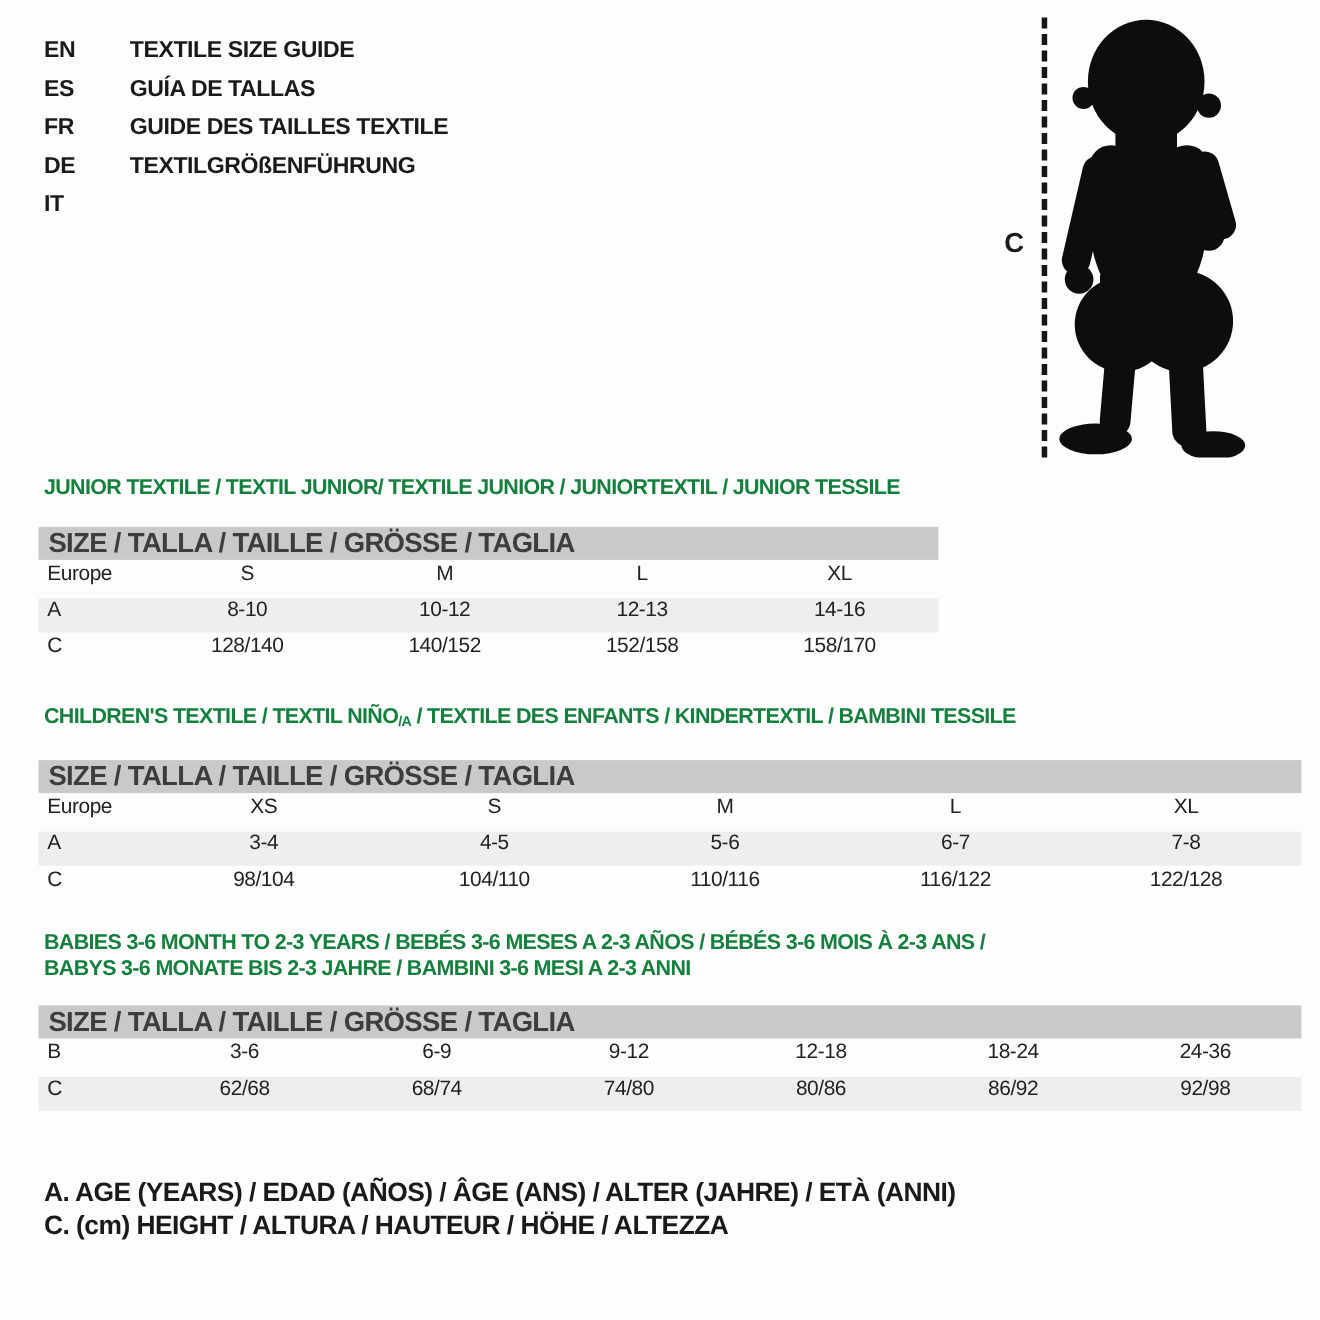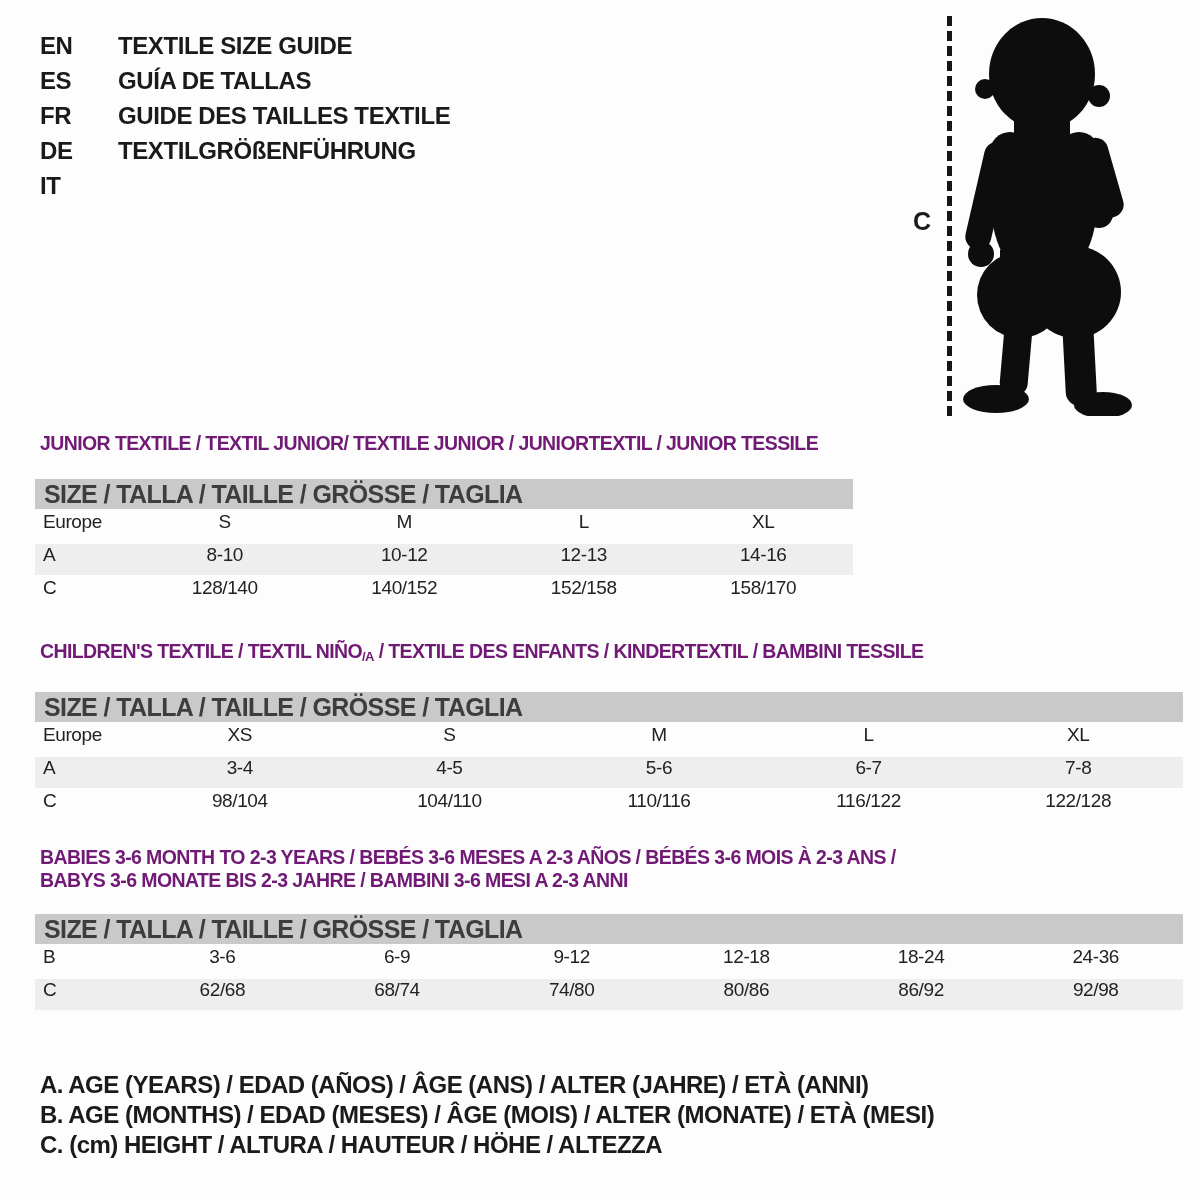--- a/index.html
+++ b/index.html
@@ -8,34 +8,34 @@
     background:#fdfdfd;
     font-family:"Liberation Sans", sans-serif;
     color:#1a1a1a;
     -webkit-font-smoothing:antialiased;
   }
   .page { position:relative; width:1200px; height:1200px; overflow:hidden; }
 
   
   .languages { position:absolute; left:40px; top:28px; }
   .lang-row { display:flex; height:35px; align-items:center;
-              font-size:24px; font-weight:bold; letter-spacing:-0.4px; }
+              font-size:21px; font-weight:bold; letter-spacing:-0.4px; }
   .lang-code { width:78px; }
 
   
   .measure-line { position:absolute; left:947px; top:16px; height:400px;
                   width:0; border-left:5px dashed #161616; }
   .figure-label { position:absolute; left:913px; top:207px;
                   font-size:25px; font-weight:bold; }
   .baby { position:absolute; left:958px; top:12px; }
 
   
   .section { position:absolute; left:35px; }
   .section-title { font-size:19.5px; font-weight:bold; letter-spacing:-0.6px;
-                   color:#701a75; line-height:23px; padding-left:5px; }
+                   color:#15803d; line-height:23px; padding-left:5px; }
   .size-bar { height:30px; background:#c9c9c9; display:flex; align-items:center;
               padding-left:9px; font-size:25px; font-weight:bold;
               color:#3d3d3d; letter-spacing:-0.6px; }
   .gap-after-title { margin-top:24px; }
   .trow { display:flex; height:31px; 
           font-size:19px; font-weight:normal; letter-spacing:-0.4px;
           margin-top:2px; color:#222; }
   .trow.shaded { background:#eeeeee; }
   .cell-label { width:100px; padding-left:8px; }
   .cell { flex:1; text-align:center; }
@@ -176,17 +176,16 @@
       <div class="cell">68/74</div>
       <div class="cell">74/80</div>
       <div class="cell">80/86</div>
       <div class="cell">86/92</div>
       <div class="cell">92/98</div>
     </div>
   </section>
 
   <section class="legend">
     <div class="legend-row">A. AGE (YEARS) / EDAD (AÑOS) / ÂGE (ANS) / ALTER (JAHRE) / ETÀ (ANNI)</div>
-    <div class="legend-row">B. AGE (MONTHS) / EDAD (MESES) / ÂGE (MOIS) / ALTER (MONATE) / ETÀ (MESI)</div>
     <div class="legend-row">C. (cm) HEIGHT / ALTURA / HAUTEUR / HÖHE / ALTEZZA</div>
   </section>
 
 </div>
 
 </body></html>

